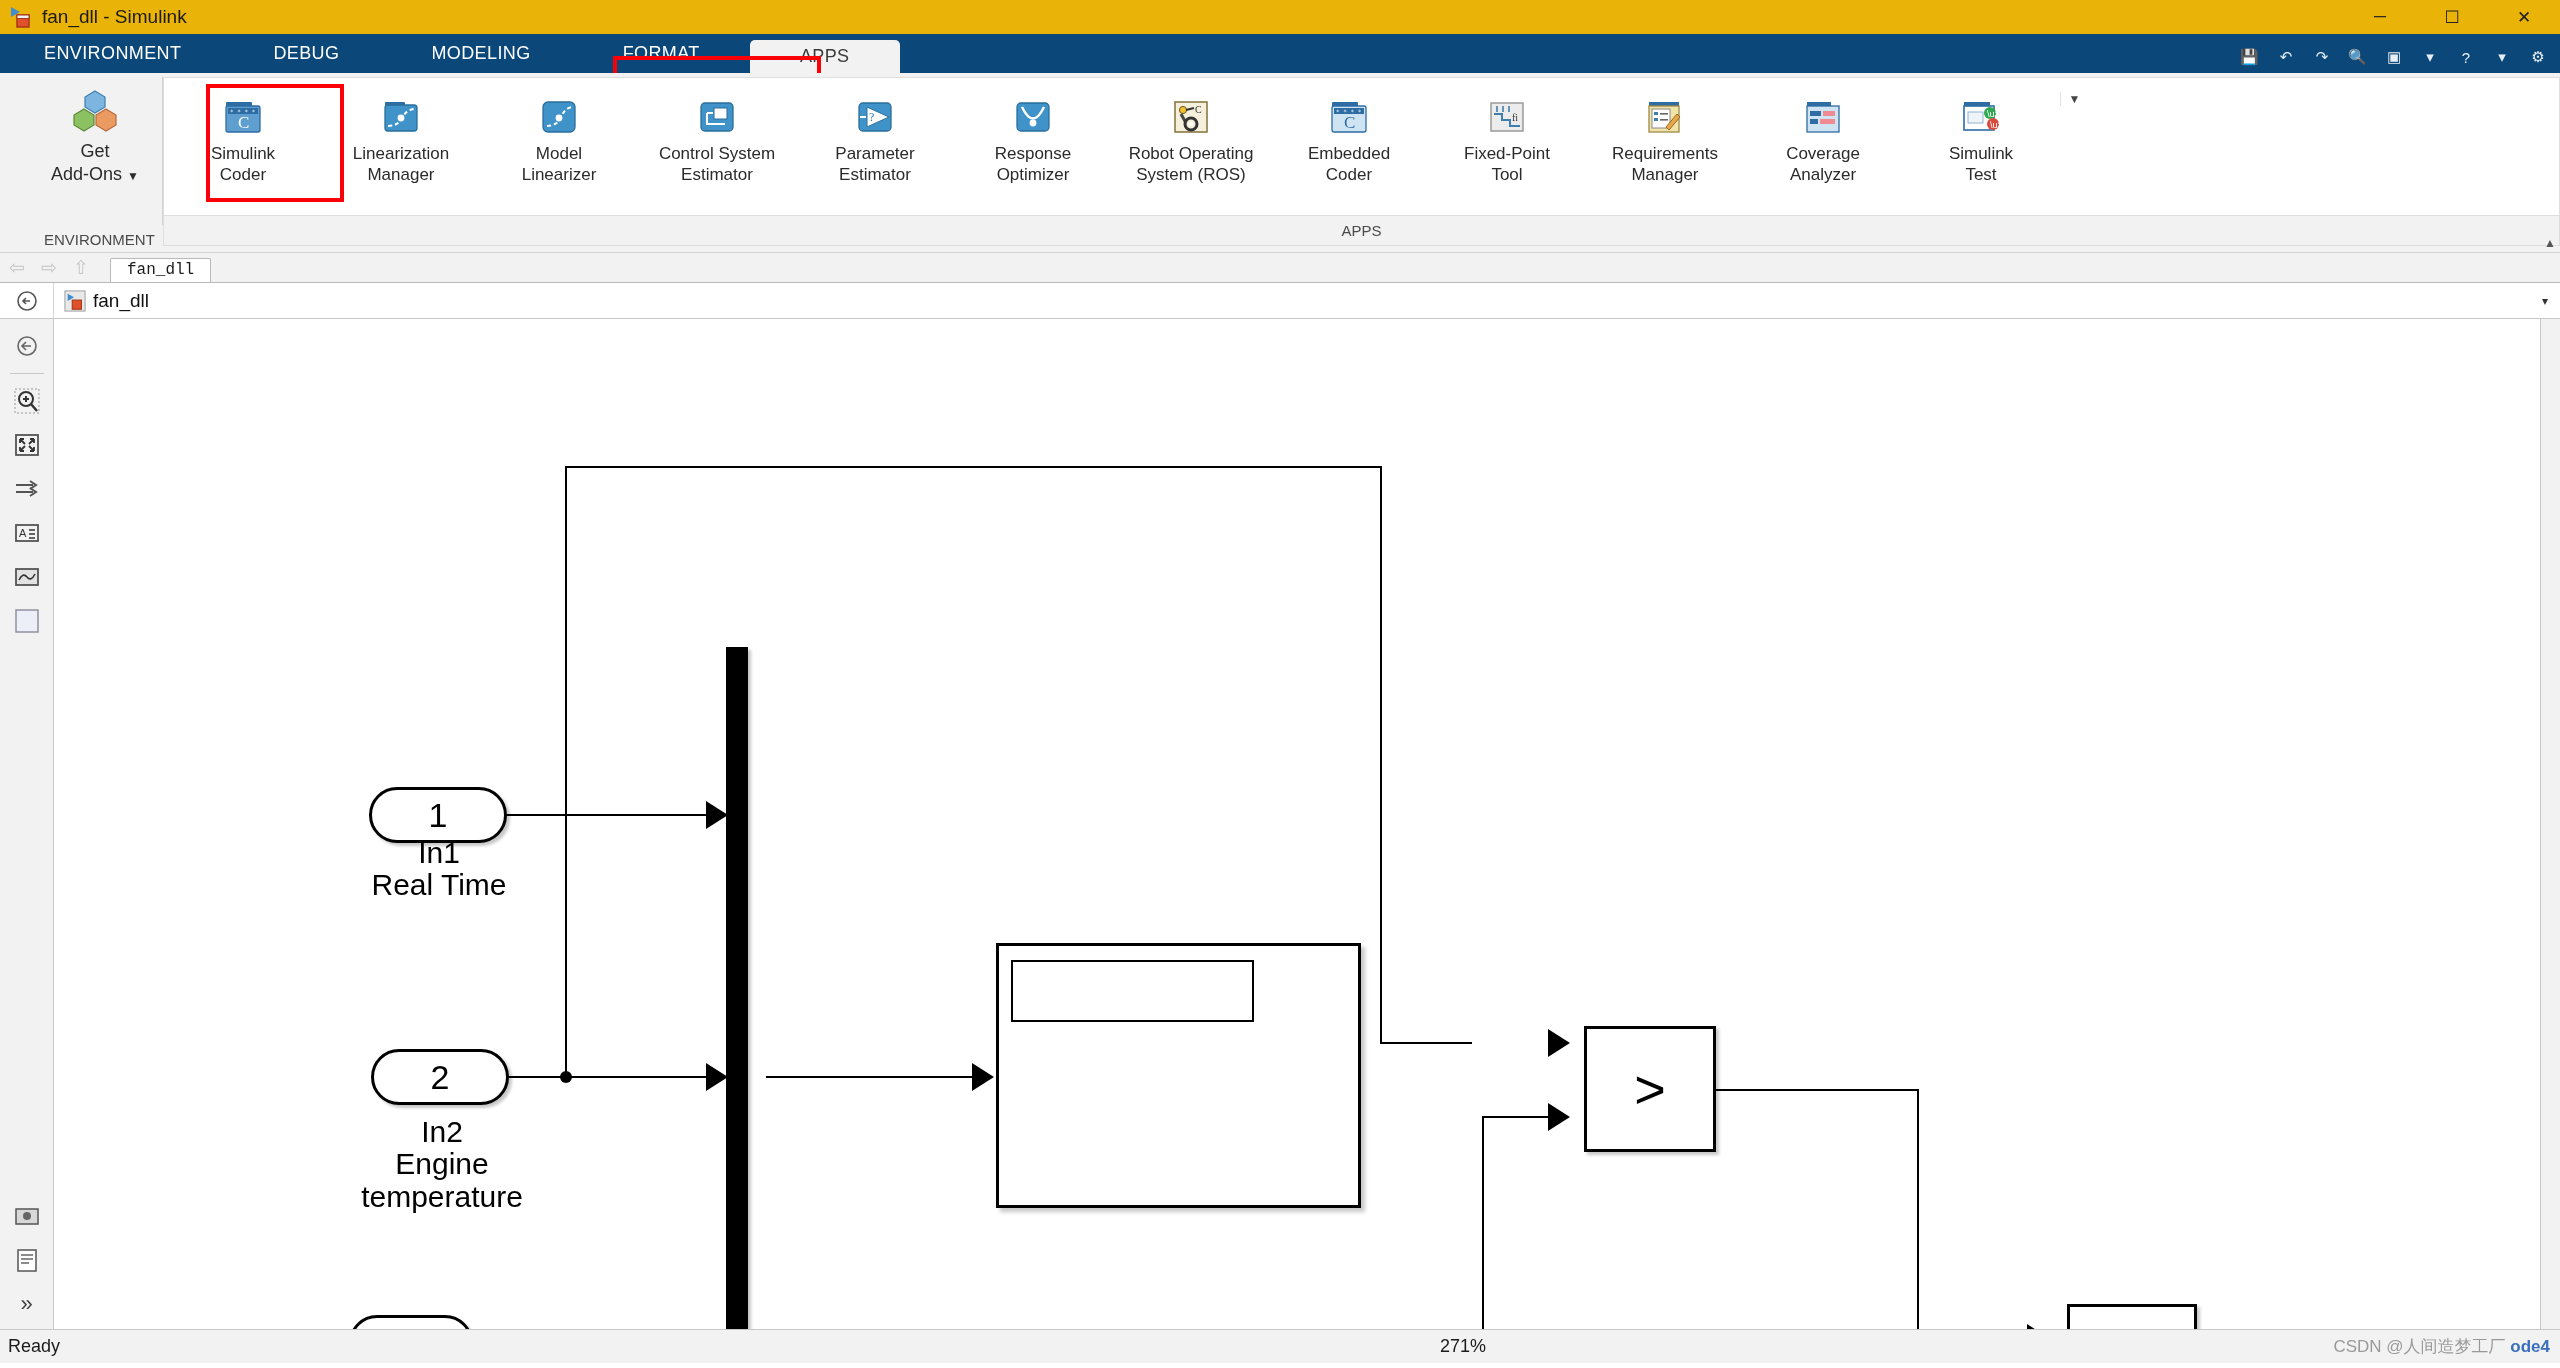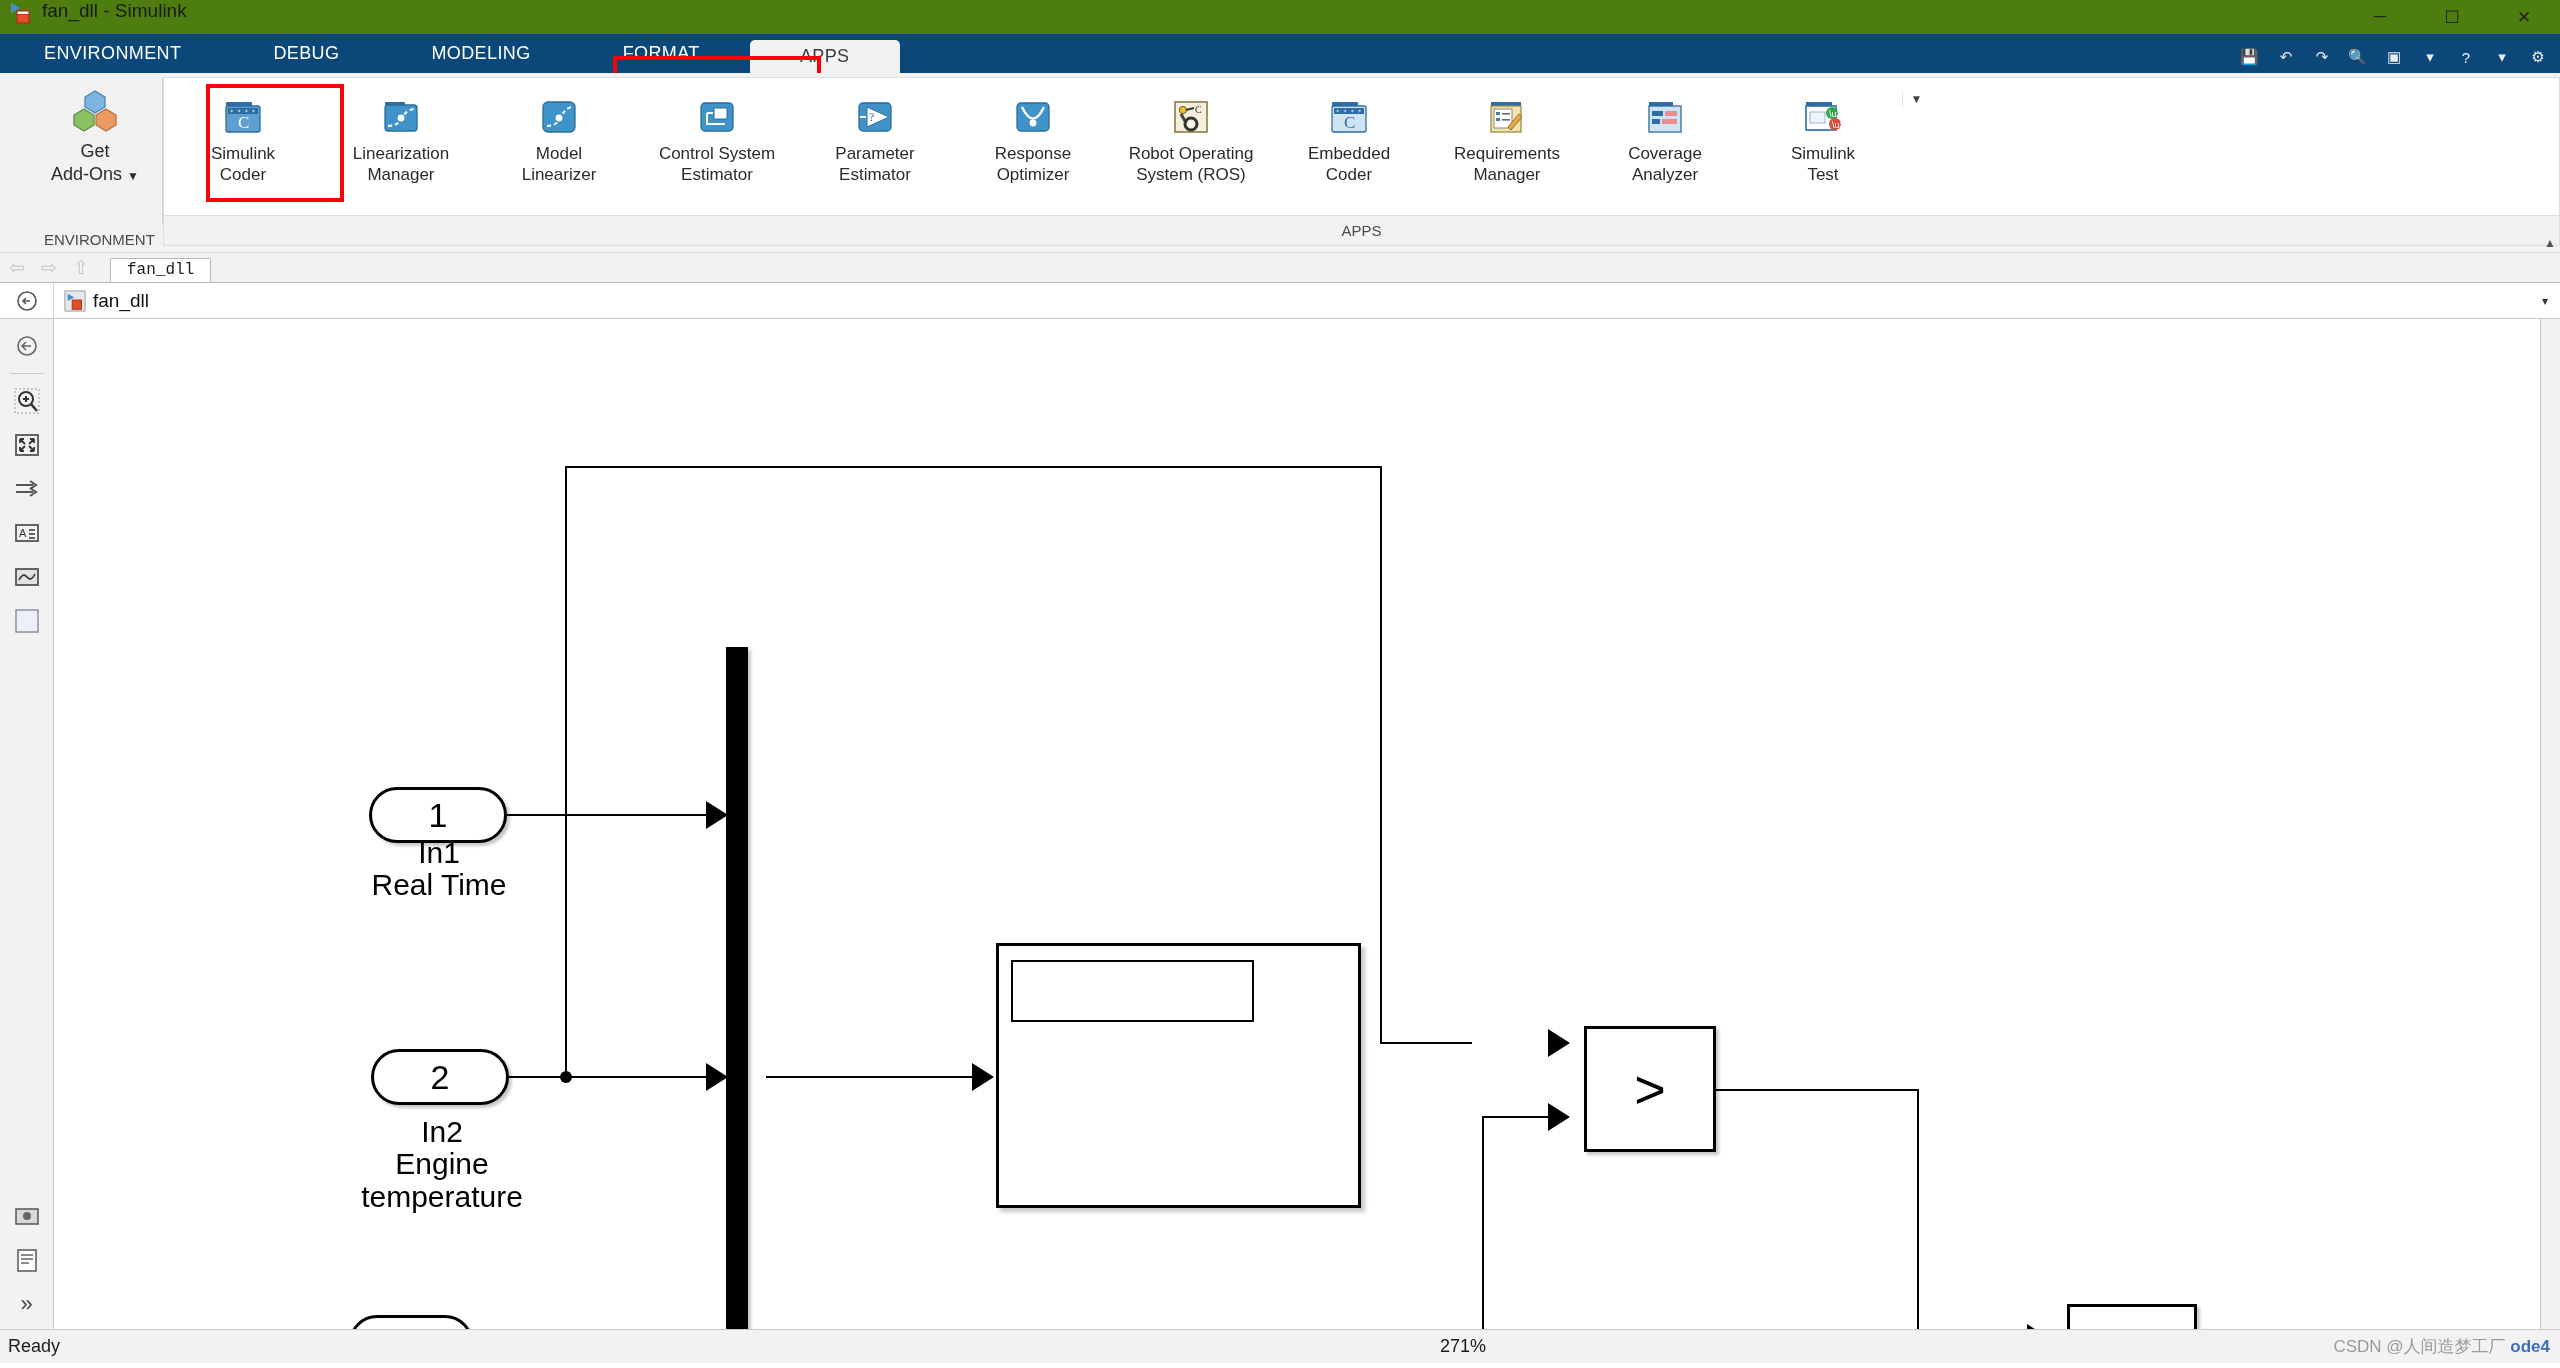--- a/index.html
+++ b/index.html
@@ -6,22 +6,23 @@
   html, body {
     width: 2560px; height: 1368px;
     font-family: "Liberation Sans", sans-serif;
     background: #ffffff;
     overflow: hidden;
   }
 
   
   .titlebar {
     height: 34px;
-    background: #4d7c0f;
-    display: flex;
+    background: #eab308;
+    display: flex;
+    align-items: center;
     position: relative;
   }
   .titlebar-icon {
     width: 26px; height: 26px;
     margin-left: 8px; margin-right: 8px;
     position: relative;
   }
   .titlebar-title {
     font-size: 19px;
     color: #1b1b1b;
@@ -530,20 +531,34 @@
             <text x="8" y="17.5" font-size="6" fill="#fff" font-family="monospace">* * * *</text>
             <text x="16" y="32" font-size="17" fill="#2e6ca4" font-family="serif">C</text>
           </svg>
         </div>
         <div class="lbl">
           <span>Embedded</span><br>
           <span>Coder</span>
         </div>
       </div>
 
+      <div class="app-btn">
+        <div class="app-icon">
+          <svg width="42" height="42" viewBox="0 0 42 42">
+            <rect x="5" y="7" width="32" height="28" fill="#ececec" stroke="#9a9a9a" stroke-width="1.5"></rect>
+            <path d="M11 10 L11 16 M17 10 L17 16 M23 10 L23 16" stroke="#3f7fae" stroke-width="1.6"></path>
+            <path d="M8 18 L16 18 L16 24 L24 24 L24 30 L34 30" stroke="#3f7fae" stroke-width="2" fill="none"></path>
+            <text x="26" y="25" font-size="10" fill="#333" font-family="serif">fi</text>
+          </svg>
+        </div>
+        <div class="lbl">
+          <span>Fixed-Point</span><br>
+          <span>Tool</span>
+        </div>
+      </div>
 
       <div class="app-btn">
         <div class="app-icon">
           <svg width="42" height="42" viewBox="0 0 42 42">
             <rect x="5" y="6" width="30" height="6" fill="#2e6ca4"></rect>
             <rect x="5" y="10" width="30" height="26" fill="#f2e4a8" stroke="#9a8a45" stroke-width="1.3"></rect>
             <rect x="8" y="13" width="18" height="19" fill="#fff" stroke="#888" stroke-width="1"></rect>
             <rect x="10" y="16" width="4" height="3" fill="#3f7fae"></rect>
             <rect x="16" y="17" width="8" height="1.6" fill="#666"></rect>
             <rect x="10" y="22" width="4" height="3" fill="#3f7fae"></rect>

